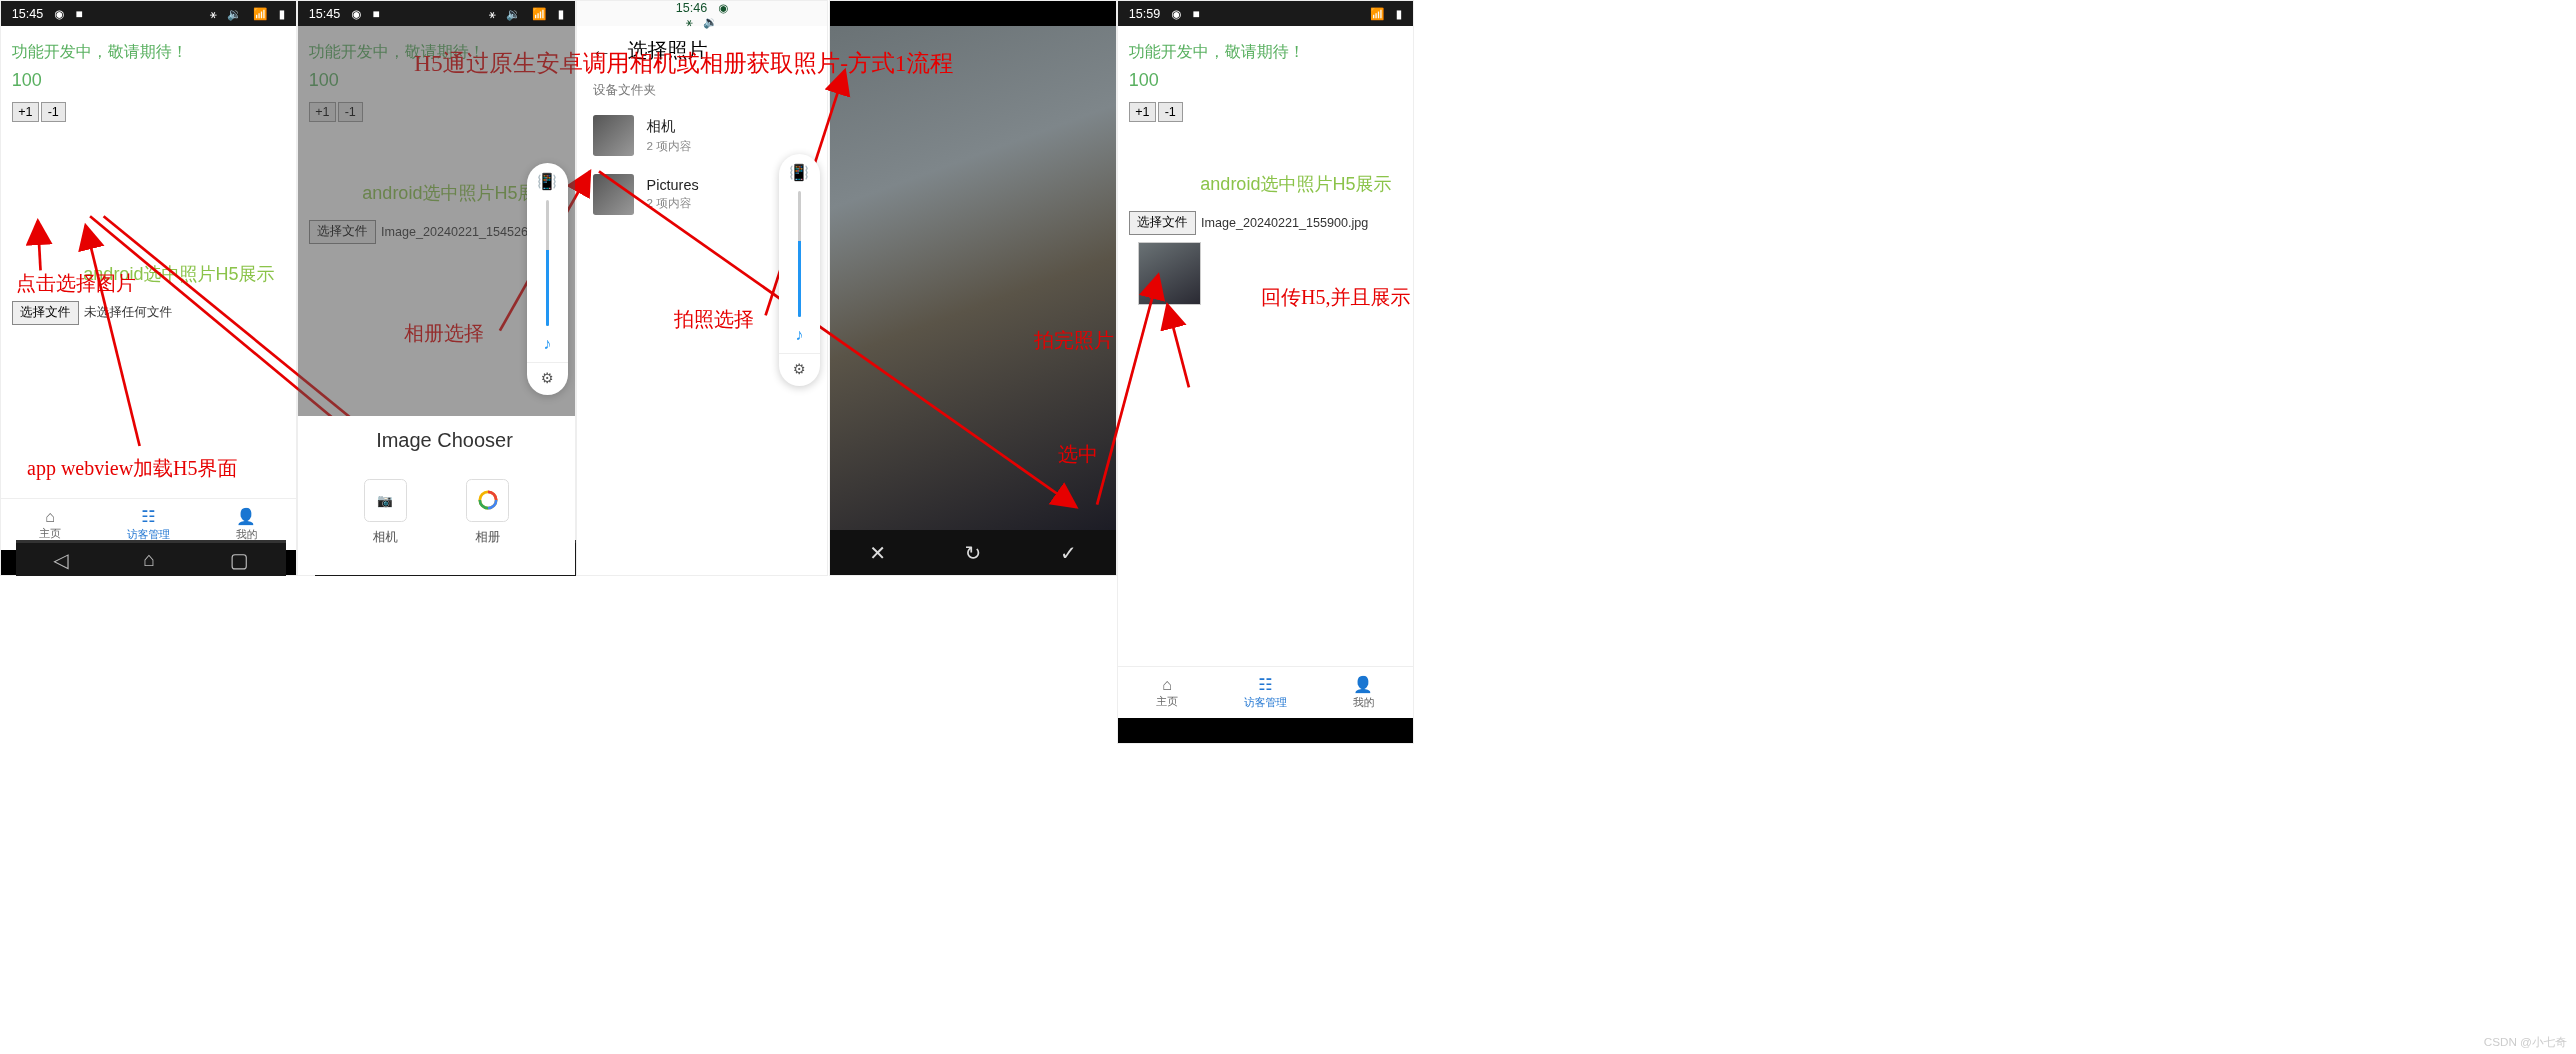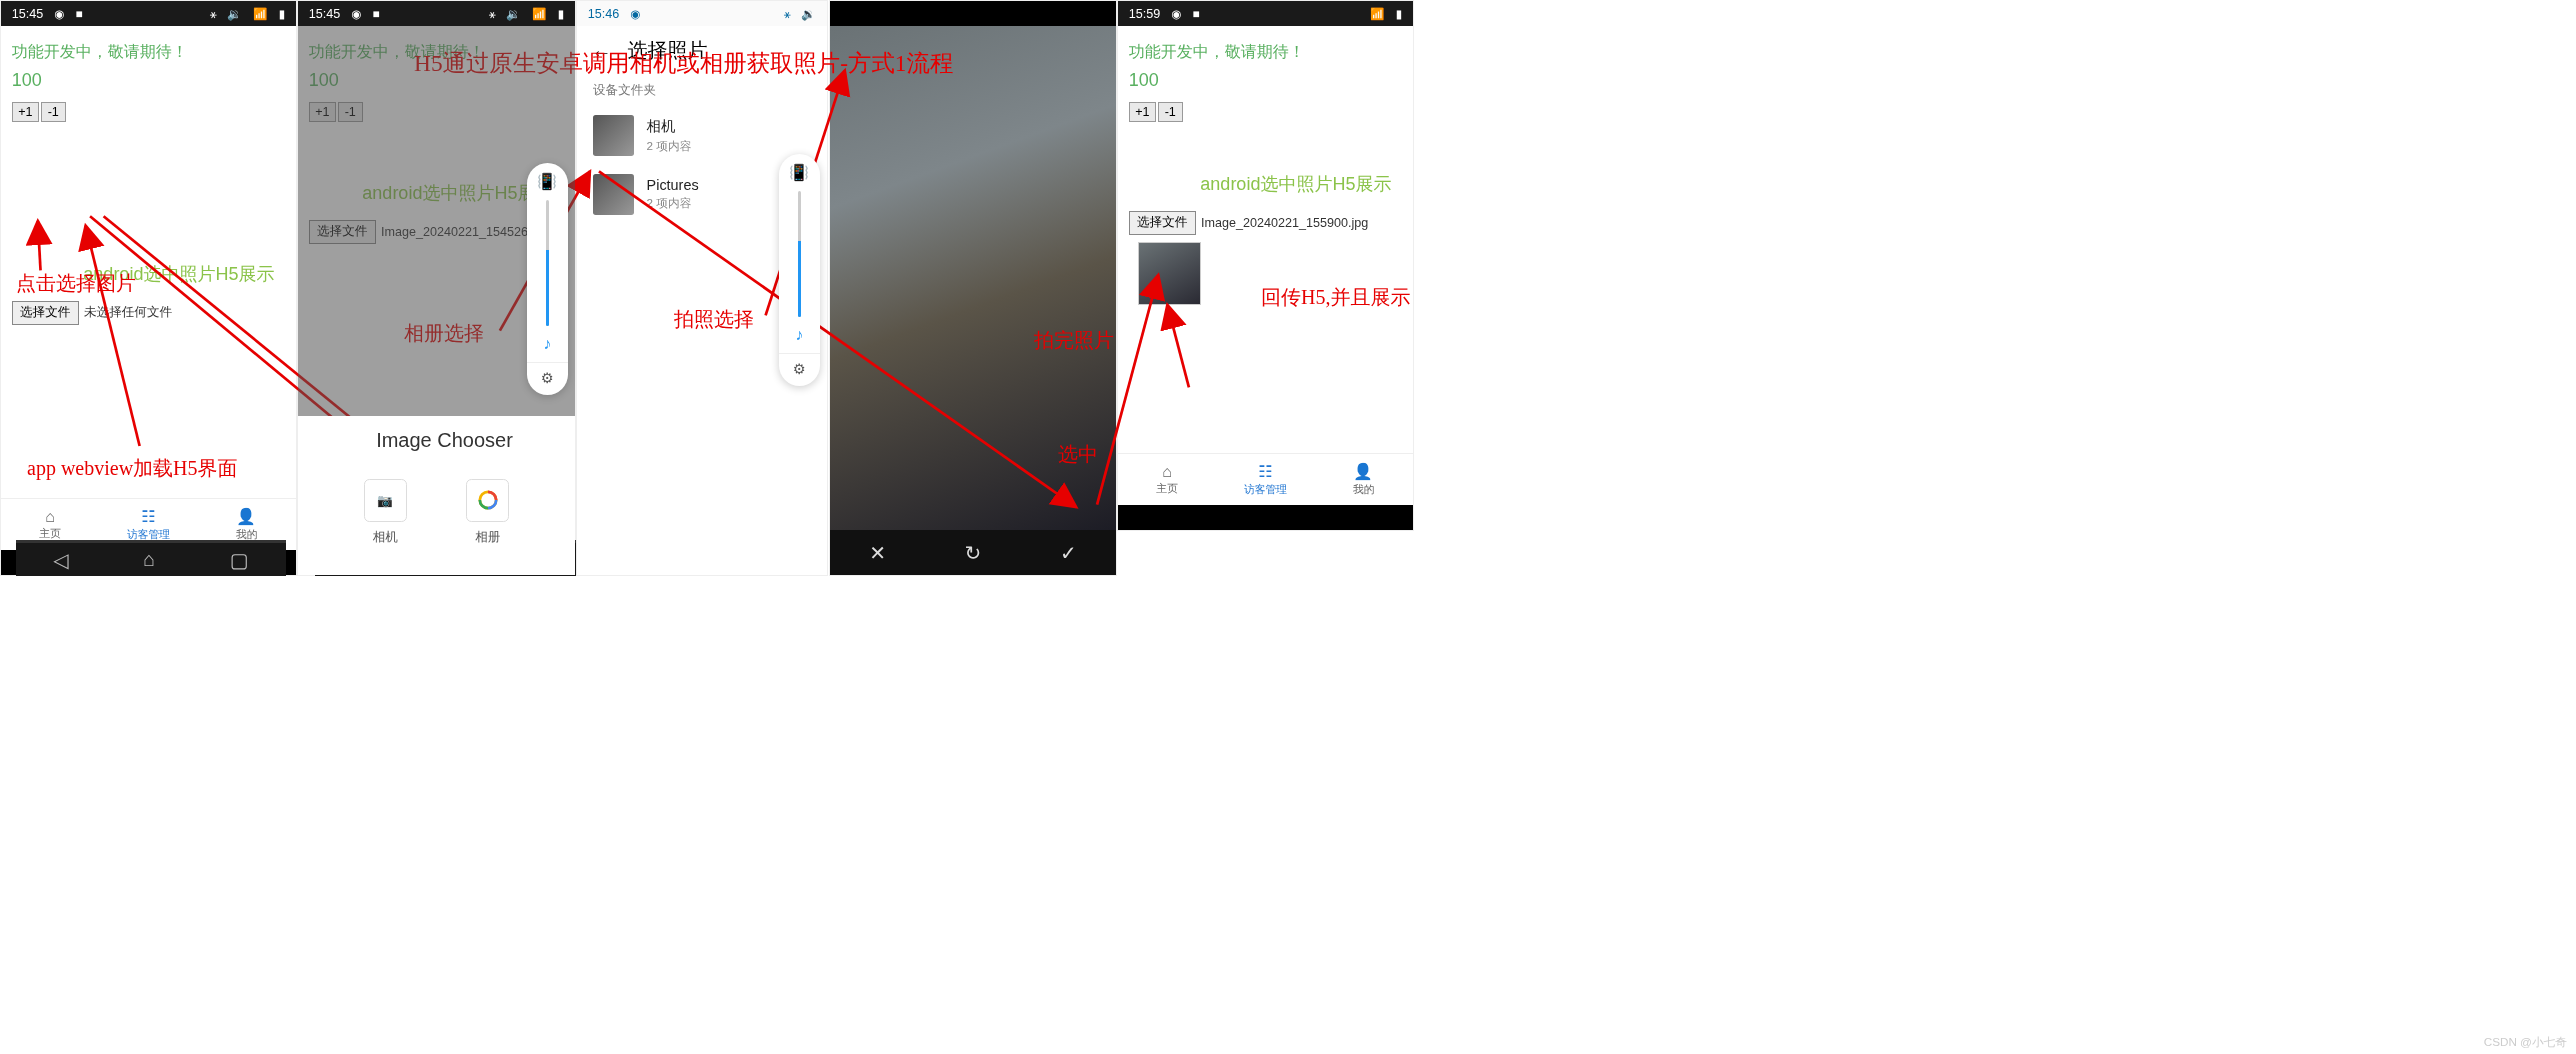--- a/index.html
+++ b/index.html
@@ -1,21 +1,21 @@
 <!DOCTYPE html>
 <html style="font-size:14.4px"><head>
 <meta charset="utf-8">
 <style>
   * { box-sizing: border-box; margin: 0; padding: 0; }
   body { font-family: Arial, "Microsoft YaHei", sans-serif; background: #fff; width: 2576px; height: 1055px; position: relative; overflow: hidden; }
   .panel { position: absolute; top: 0; border: 0.9px solid #eee; background: #fff; }
   
   
   .statusbar { height: 25px; background: #1a1a1a; color: #fff; display: flex; justify-content: space-between; align-items: center; padding: 0 10.8px; font-size: 12.6px; }
-  .statusbar.light { background: #fafafa; color: #0369a1; }
+  .statusbar.light { background: #fafafa; color: #14532d; flex-direction: column; }
   .sb-left, .sb-right { display: flex; gap: 11px; align-items: center; }
   .sb-icon { font-size: 11.7px; }
   
   
   .app-body { padding: 9px 10.8px; position: relative; }
   .dimmed { position: absolute; inset: 25px 0 0 0; background: rgba(80,80,80,0.55); z-index:5; }
   .greentext1 { color: #59b060; font-size: 16px; margin-top: 7.2px; }
   .greentext2 { color: #59b060; font-size: 18px; margin-top: 7.2px; }
   .greentext3 { color: #8bc34a; font-size: 18px; padding: 5.4px 10.8px; text-align:right;}
   .btnrow { margin-top: 10.8px; display:flex; gap:1.8px;}
@@ -58,21 +58,21 @@
   .fname { font-size:14.4px; color:#222;}
   .fcount { font-size:11.7px; color:#888; margin-top:3px;}
   
   
   #p4 { left:829px; width:288px; height:576px; background:#000;}
   .camview { position:absolute; top:25px; left:0; right:0; bottom:45px; background:linear-gradient(160deg,#6a7275 0%,#7e868a 30%,#5a5448 55%,#1c1c25 100%);}
   .cambar { position:absolute; bottom:0; left:0; right:0; height:45px; background:#111; display:flex; justify-content:space-around; align-items:center;}
   .camic { color:#ddd; font-size:20px;}
   
   
-  #p5 { left:1117px; width:297px; height:531px; }
+  #p5 { left:1117px; width:297px; height:744px; }
   .preview-thumb { width:63px; height:63px; margin-top:7.2px; margin-left:9px; background:linear-gradient(150deg,#6a7275,#2a2a33); border:0.9px solid #ccc;}
   
   
   .largebb { position:absolute; background:#181818; border-top:3.6px solid #333; display:flex; justify-content:space-around; align-items:center;}
   .bbic { color:#bbb; font-size:20px;}
   #bb1 { left:16px; top:540px; width:270px; height:36px;}
   #bb2 { left:315px; top:540px; width:261px; height:36px;}
   
   
   #arrows { position:absolute; left:0; top:0; width:2576px; height:1055px; pointer-events:none;}

